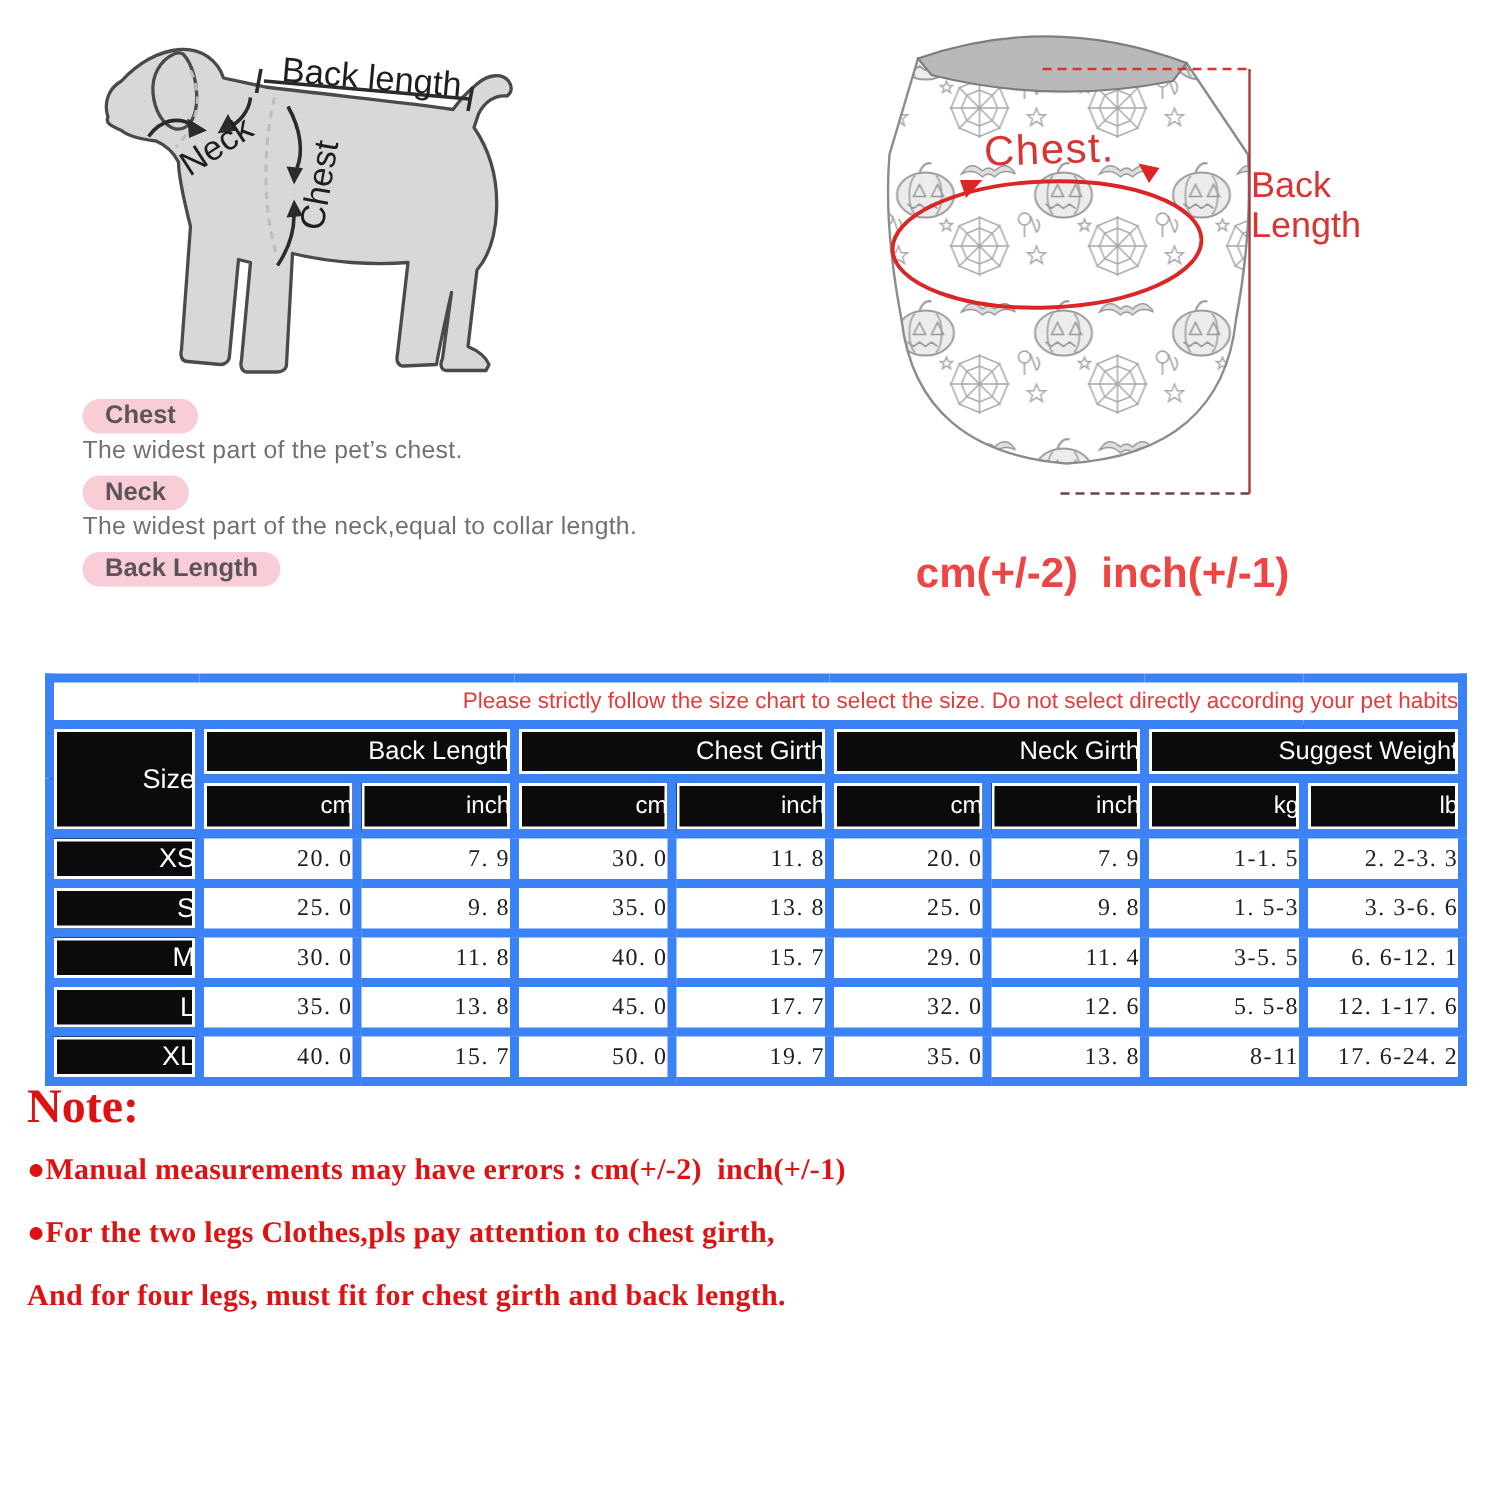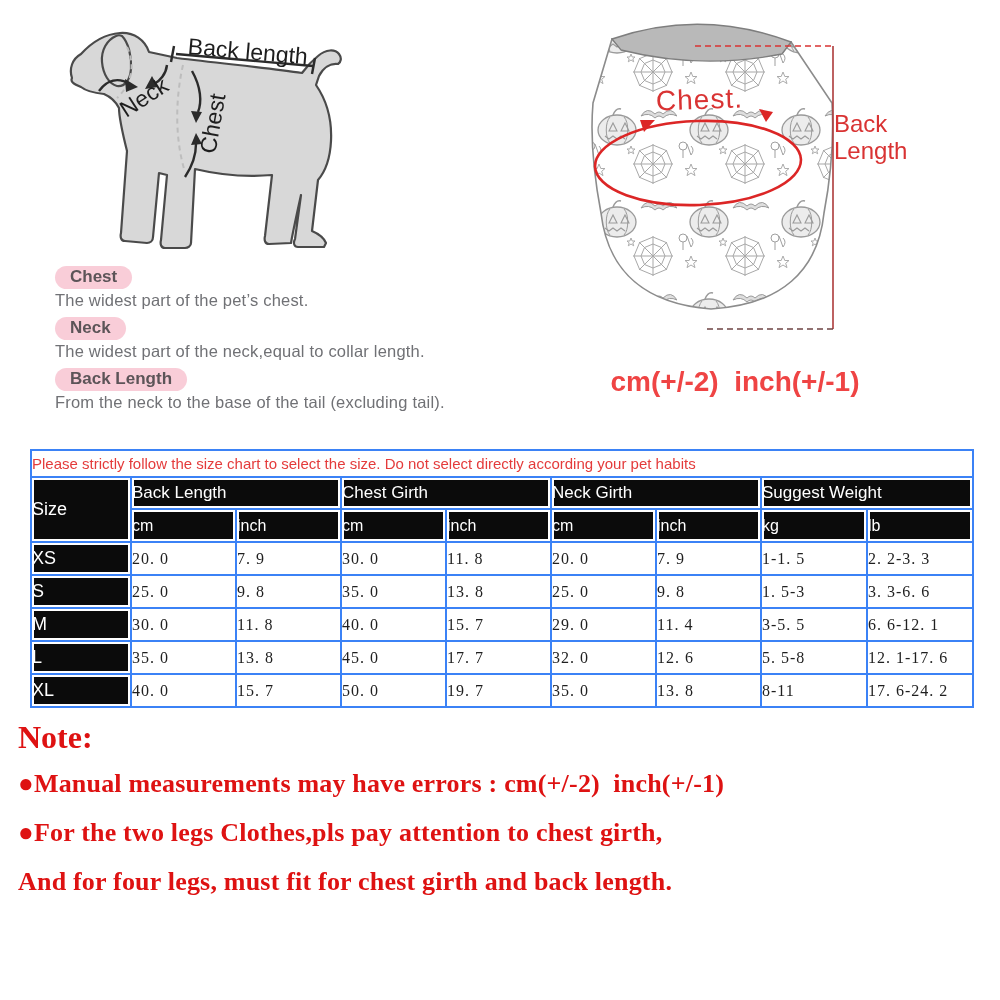--- a/index.html
+++ b/index.html
@@ -23,35 +23,35 @@
   
   .shirt-ann{position:absolute;color:#d93333;}
   .ann-chest{left:656px;top:84px;font-size:28px;letter-spacing:1px;transform:rotate(-2deg);}
   .ann-backlength{left:834px;top:110px;width:78px;font-size:24px;line-height:27px;}
   .ann-tolerance{left:590px;top:366px;width:290px;text-align:center;white-space:pre;
                  font-family:Liberation Sans, sans-serif;font-weight:bold;font-size:28px;color:#ef4444;}
 
   
   table.size-table{position:absolute;left:30px;top:449px;width:942px;border-collapse:collapse;
                    table-layout:fixed;border:2px solid #000;}
-  .size-table td{border:2px solid #3b82f6;text-align:left;vertical-align:middle;padding:0;}
+  .size-table td{border:6px solid #3b82f6;text-align:right;vertical-align:middle;padding:0;}
   .warn-cell{height:25px;background:#fff;color:#e43b3b;font-size:15px;}
   .dk{background:#0b0b0b;color:#fff;box-shadow:inset 0 0 0 2px #fff;}
   .grp-cell{font-size:17px;height:30px;}
   .unit-cell{font-size:16px;height:31px;}
   .size-cell{font-size:18px;}
   .data-row{height:33px;}
   .val-cell{background:#fff;color:#1f1f1f;font-family:"Liberation Serif",serif;
             font-size:16px;letter-spacing:1px;}
 
   
   .notes{position:absolute;left:18px;top:719px;width:966px;color:#de1212;
          font-family:"Liberation Serif",serif;font-weight:bold;}
   .notes-title{font-size:32px;margin:0 0 13px 0;}
-  .note-item{font-size:26px;margin:0 0 19px 0;white-space:pre-wrap;letter-spacing:.2px;}
+  .note-item{font-size:20px;margin:0 0 19px 0;white-space:pre-wrap;letter-spacing:.2px;}
 </style>
 </head>
 <body>
 
 <div class="canvas">
 
   <svg class="abs" style="left:55px;top:5px;" width="330" height="258" viewBox="0 0 330 258">
 
     <path d="M17,73 C14,64 17,54 26,49 C37,37 51,29 65,28 C79,27 90,35 94,47 L122,53
          C170,59 215,63 247,68 C252,61 258,55 263,51 C271,44 280,44 284,49
@@ -93,21 +93,20 @@
     <div class="def-block">
       <span class="def-pill">Chest</span>
       <div class="def-desc">The widest part of the pet’s chest.</div>
     </div>
     <div class="def-block">
       <span class="def-pill">Neck</span>
       <div class="def-desc">The widest part of the neck,equal to collar length.</div>
     </div>
     <div class="def-block">
       <span class="def-pill">Back Length</span>
-      <div class="def-desc">From the neck to the base of the tail (excluding tail).</div>
     </div>
   </div>
 
   <svg class="abs" style="left:585px;top:8px;" width="335" height="335" viewBox="0 0 335 335">
     <defs>
       <pattern id="hw" width="92" height="92" patternUnits="userSpaceOnUse">
         <rect width="92" height="92" fill="#ffffff"></rect>
 
         <g transform="translate(8,6)" stroke="#9a9a9a" fill="none">
           <path d="M20,9 C22,4 25,2 28,3" stroke-width="1.4"></path>

